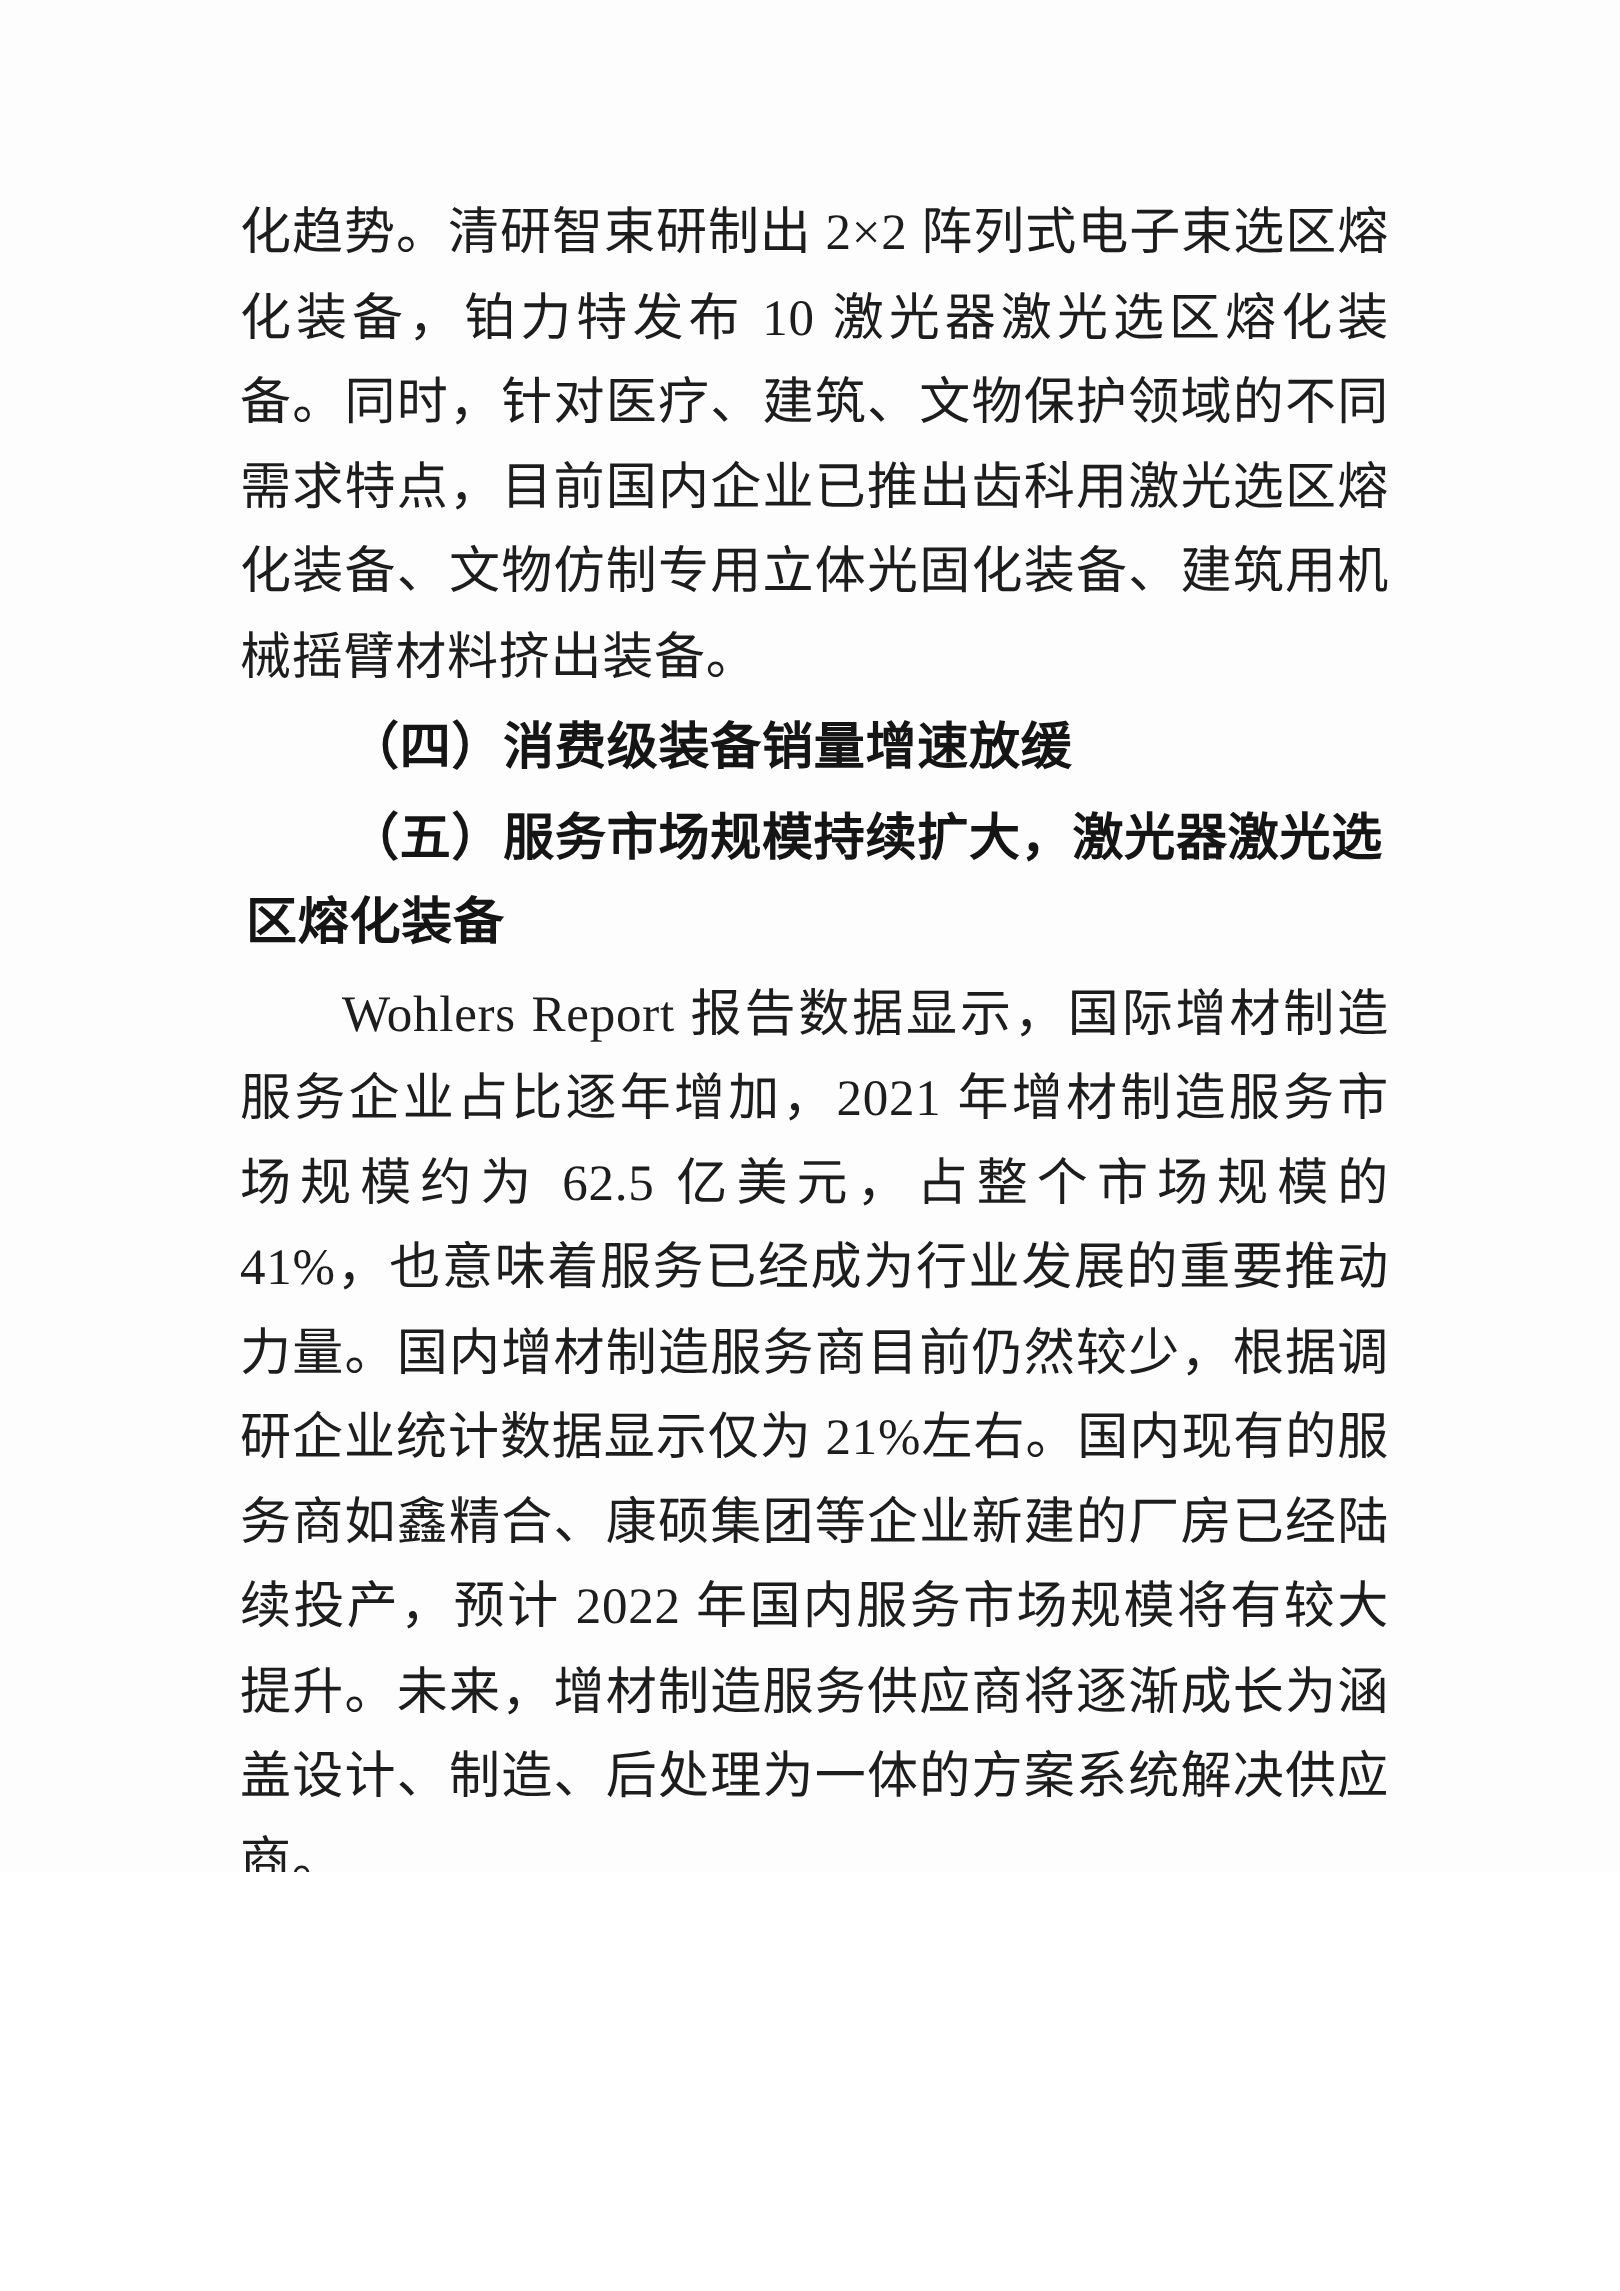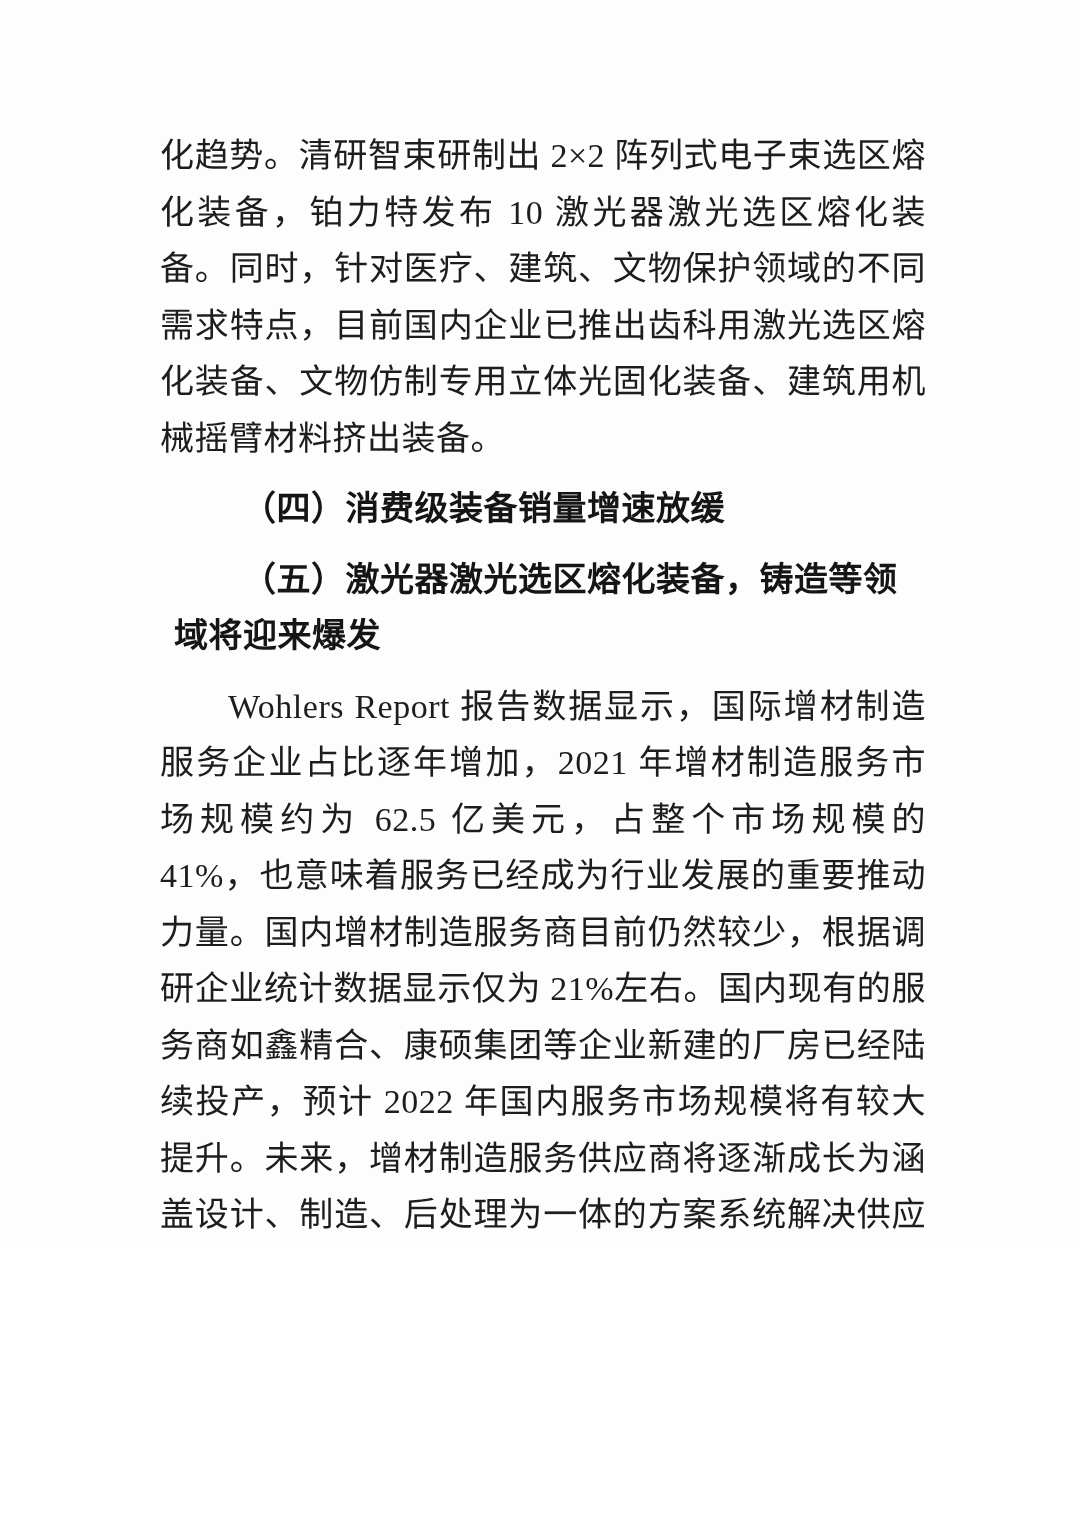--- a/index.html
+++ b/index.html
@@ -29,21 +29,21 @@
   }
   .content p {
     margin: 0;
     padding: 0;
     text-indent: 2em;
   }
   .content p.continuation {
     text-indent: 0;
   }
   .content .section-heading {
-    margin: 14px;
+    margin: 4px;
     padding: 0;
     font-size: 34px;
     line-height: 56.5px;
     font-weight: bold;
     text-indent: 2em;
     text-align: left;
     color: #151515;
   }
   .page-footer {
     position: absolute;
@@ -62,21 +62,21 @@
 
 <div class="page">
 
   <div class="content">
 
     <p class="continuation">化趋势。清研智束研制出 2×2 阵列式电子束选区熔化装备，铂力特发布 10 激光器激光选区熔化装备。同时，针对医疗、建筑、文物保护领域的不同需求特点，目前国内企业已推出齿科用激光选区熔化装备、文物仿制专用立体光固化装备、建筑用机械摇臂材料挤出装备。</p>
 
     <h2 class="section-heading">（四）消费级装备销量增速放缓</h2>
 
 
-    <h2 class="section-heading">（五）激光器激光选区熔化装备，铸造等领域将迎来爆发</h2>
+    <h2 class="section-heading">（五）服务市场规模持续扩大，激光器激光选区熔化装备</h2>
 
     <p>Wohlers Report 报告数据显示，国际增材制造服务企业占比逐年增加，2021 年增材制造服务市场规模约为 62.5 亿美元，占整个市场规模的 41%，也意味着服务已经成为行业发展的重要推动力量。国内增材制造服务商目前仍然较少，根据调研企业统计数据显示仅为 21%左右。国内现有的服务商如鑫精合、康硕集团等企业新建的厂房已经陆续投产，预计 2022 年国内服务市场规模将有较大提升。未来，增材制造服务供应商将逐渐成长为涵盖设计、制造、后处理为一体的方案系统解决供应商。</p>
 
   </div>
 
   <div class="page-footer">7</div>
 
 </div>
 
 </body></html>

